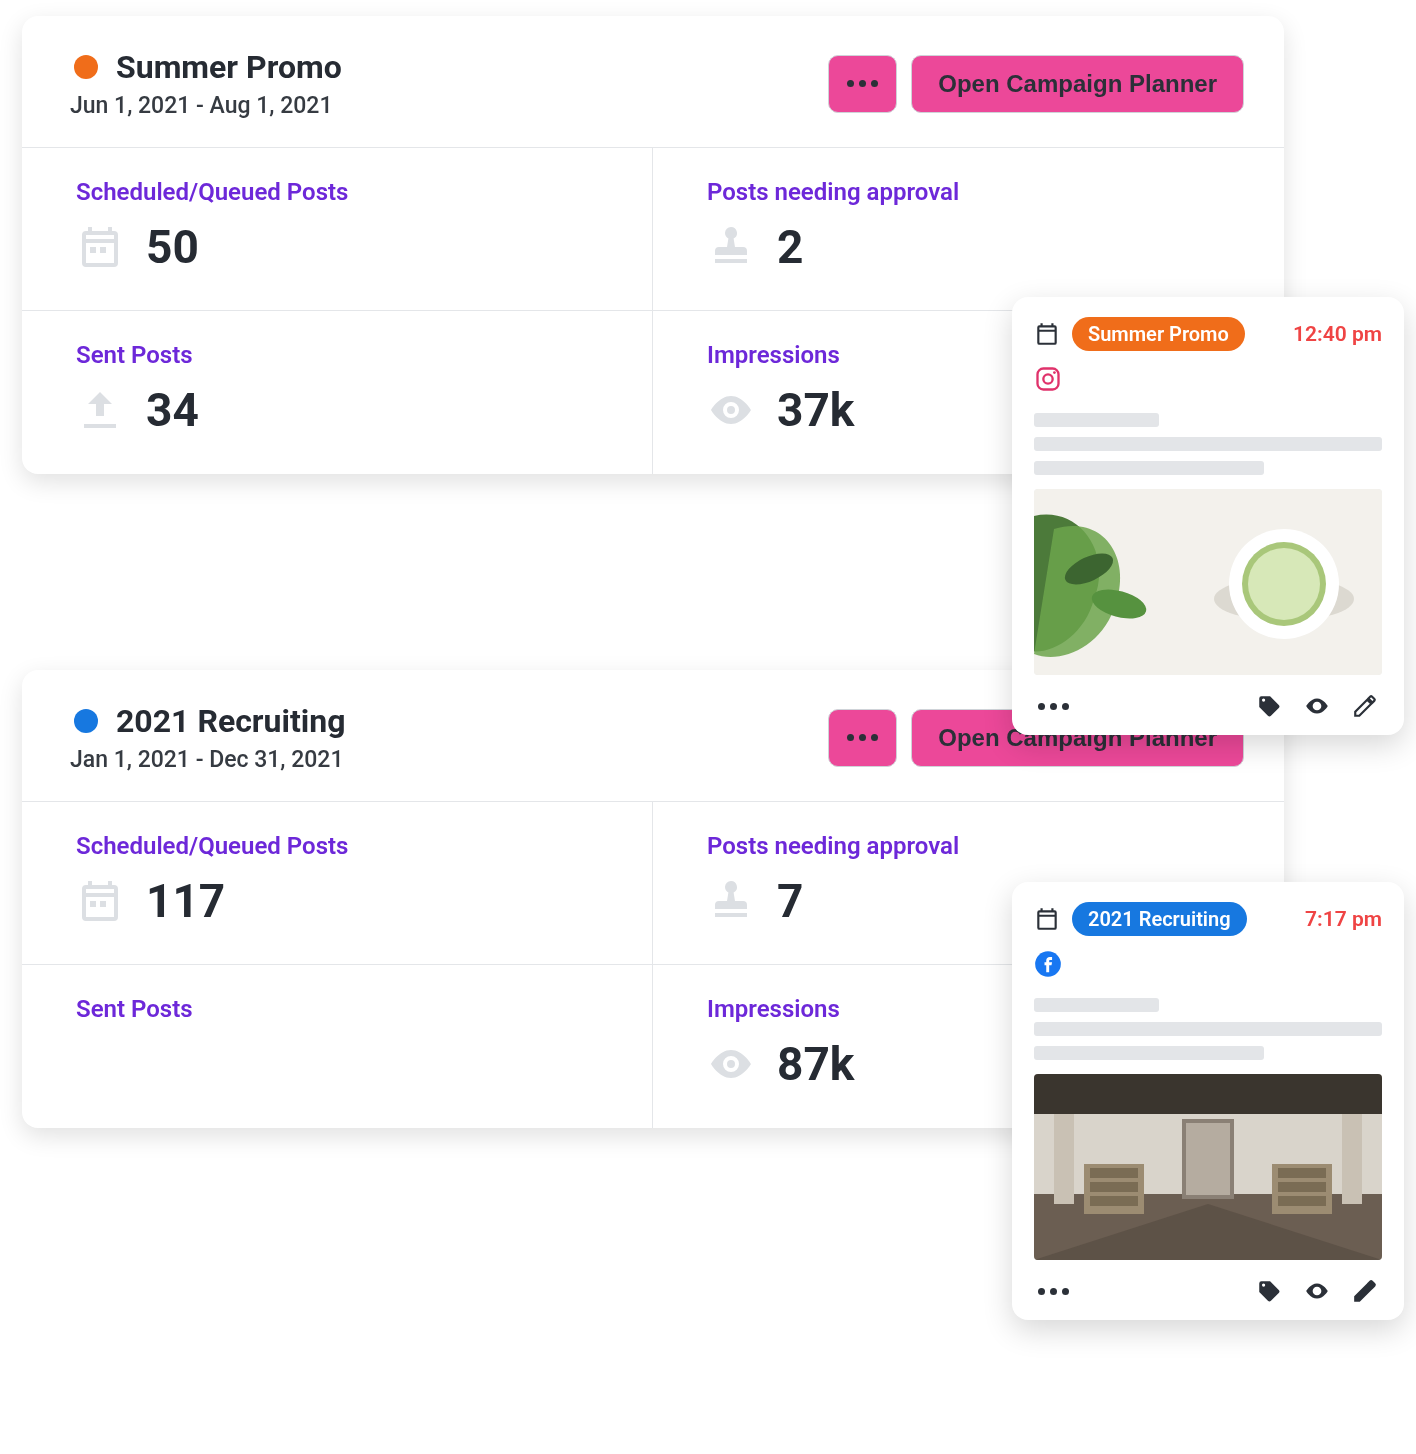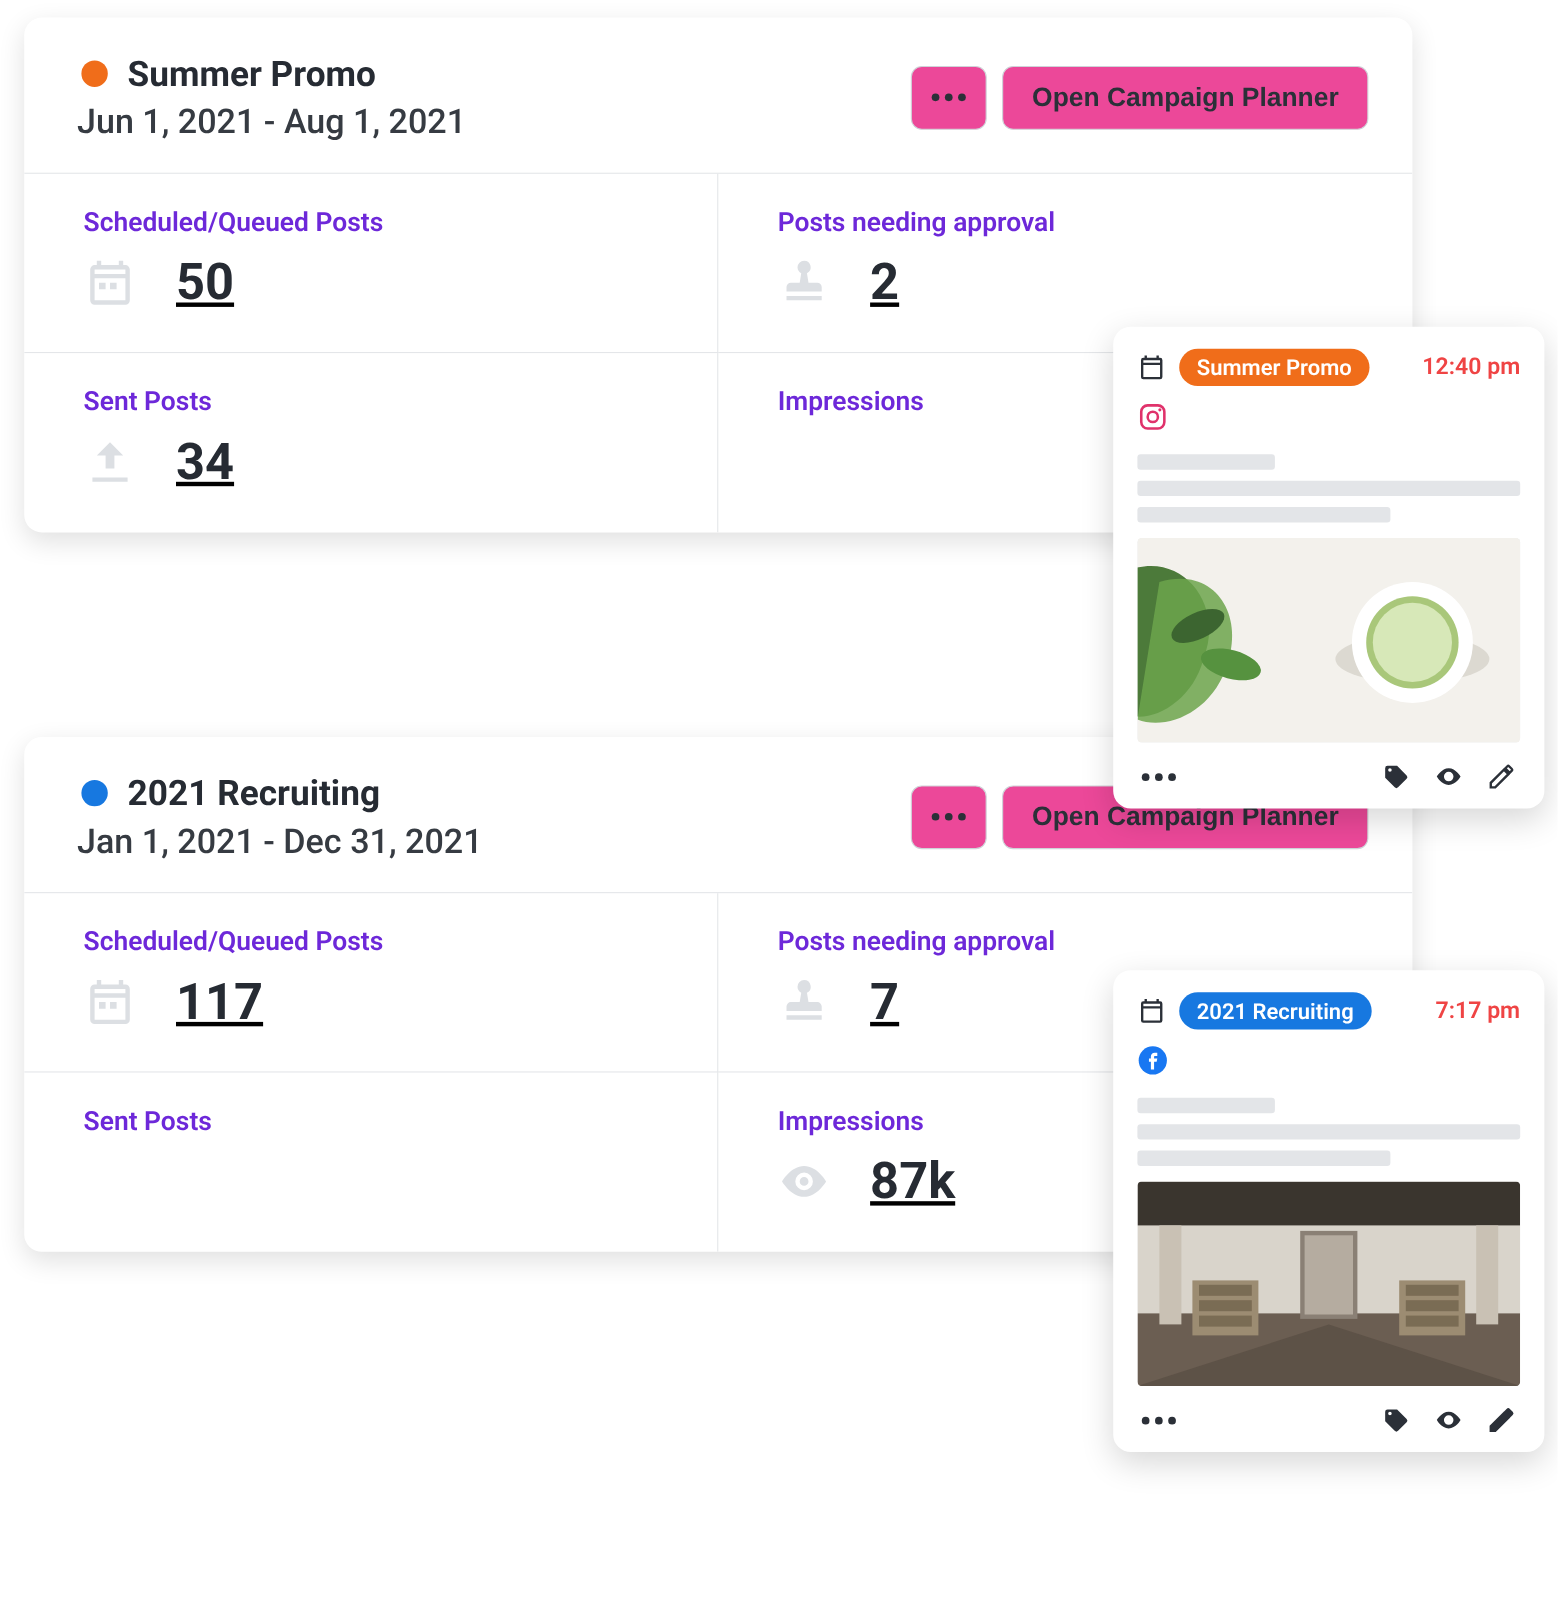--- a/index.html
+++ b/index.html
@@ -20,21 +20,21 @@
   .campaign-header {
     display: flex;
     align-items: center;
     justify-content: space-between;
     padding: 32px 40px 28px 52px;
   }
   .campaign-title-block { display:flex; flex-direction:column; gap:6px; }
   .title-row { display:flex; align-items:center; gap:18px; }
   .dot { width: 24px; height:24px; border-radius:50%; }
   .campaign-title { font-size: 32px; font-weight:700; color:#262b33; }
-  .campaign-dates { font-size: 31px; font-weight:500; color:#363b42; margin-left: -4px; }
+  .campaign-dates { font-size: 23px; font-weight:500; color:#363b42; margin-left: -4px; }
   .header-actions { display:flex; gap:14px; }
   .btn {
     background:#ec4899; border:1.5px solid #cfd3d8; border-radius:10px;
     padding: 14px 26px; font-size:24px; font-weight:600; color:#2b3038;
     display:flex; align-items:center; cursor:pointer;
   }
   .btn-icon { padding: 14px 18px; }
   .dots { display:flex; gap:5px; }
   .dots span { width:7px; height:7px; border-radius:50%; background:#2b3038; }
   .metrics-grid {
@@ -42,21 +42,21 @@
     border-top:1px solid #e4e6e9;
   }
   .metric-cell {
     padding: 30px 40px 36px 54px;
     border-right:1px solid #e4e6e9;
     border-bottom:1px solid #e4e6e9;
   }
   .metric-cell:nth-child(2n){ border-right:none; }
   .metric-cell:nth-child(3), .metric-cell:nth-child(4){ border-bottom:none; }
   .metric-label { font-size:24px; font-weight:600; color:#6d28d9; margin-bottom:14px; }
-  .metric-value-row { display:flex; align-items:center; gap:36px;text-decoration:underline; }
+  .metric-value-row { display:flex; align-items:center; gap:22px; }
   .metric-icon { width:48px; height:48px; color:#dcdfe3; fill:#dcdfe3; }
   .metric-value { font-size:46px; font-weight:700; color:#262b33; }
 
   .post-card {
     position:absolute; width:392px; background:#fff; border-radius:16px;
     box-shadow:0 10px 30px rgba(0,0,0,0.16); padding: 20px 22px 16px 22px;
     display:flex; flex-direction:column; gap:14px;
   }
   .post-top { display:flex; align-items:center; gap:12px; }
   .post-cal-icon { width:26px; height:26px; fill:#2b3038; }
@@ -117,20 +117,26 @@
       <div class="metric-label">Sent Posts</div>
       <div class="metric-value-row">
         <svg class="metric-icon" viewBox="0 0 24 24">
             <path d="M12 3l6 6h-4v6h-4V9H6l6-6zM4 19h16v2H4z"></path>
           </svg>
         <div class="metric-value">34</div>
       </div>
     </div>
     <div class="metric-cell">
       <div class="metric-label">Impressions</div>
+      <div class="metric-value-row">
+        <svg class="metric-icon" viewBox="0 0 24 24">
+            <path d="M12 5C6 5 2 12 2 12s4 7 10 7 10-7 10-7-4-7-10-7zm0 11a4 4 0 1 1 0-8 4 4 0 0 1 0 8zm0-6a2 2 0 1 0 0 4 2 2 0 0 0 0-4z"></path>
+          </svg>
+        <div class="metric-value">37k</div>
+      </div>
     </div>
   </div>
 </div>
 
 <div class="campaign-card" style="left:22px; top:670px; width:1262px;">
   <div class="campaign-header">
     <div class="campaign-title-block">
       <div class="title-row">
         <div class="dot" style="background:#1778e0"></div>
         <div class="campaign-title">2021 Recruiting</div>

